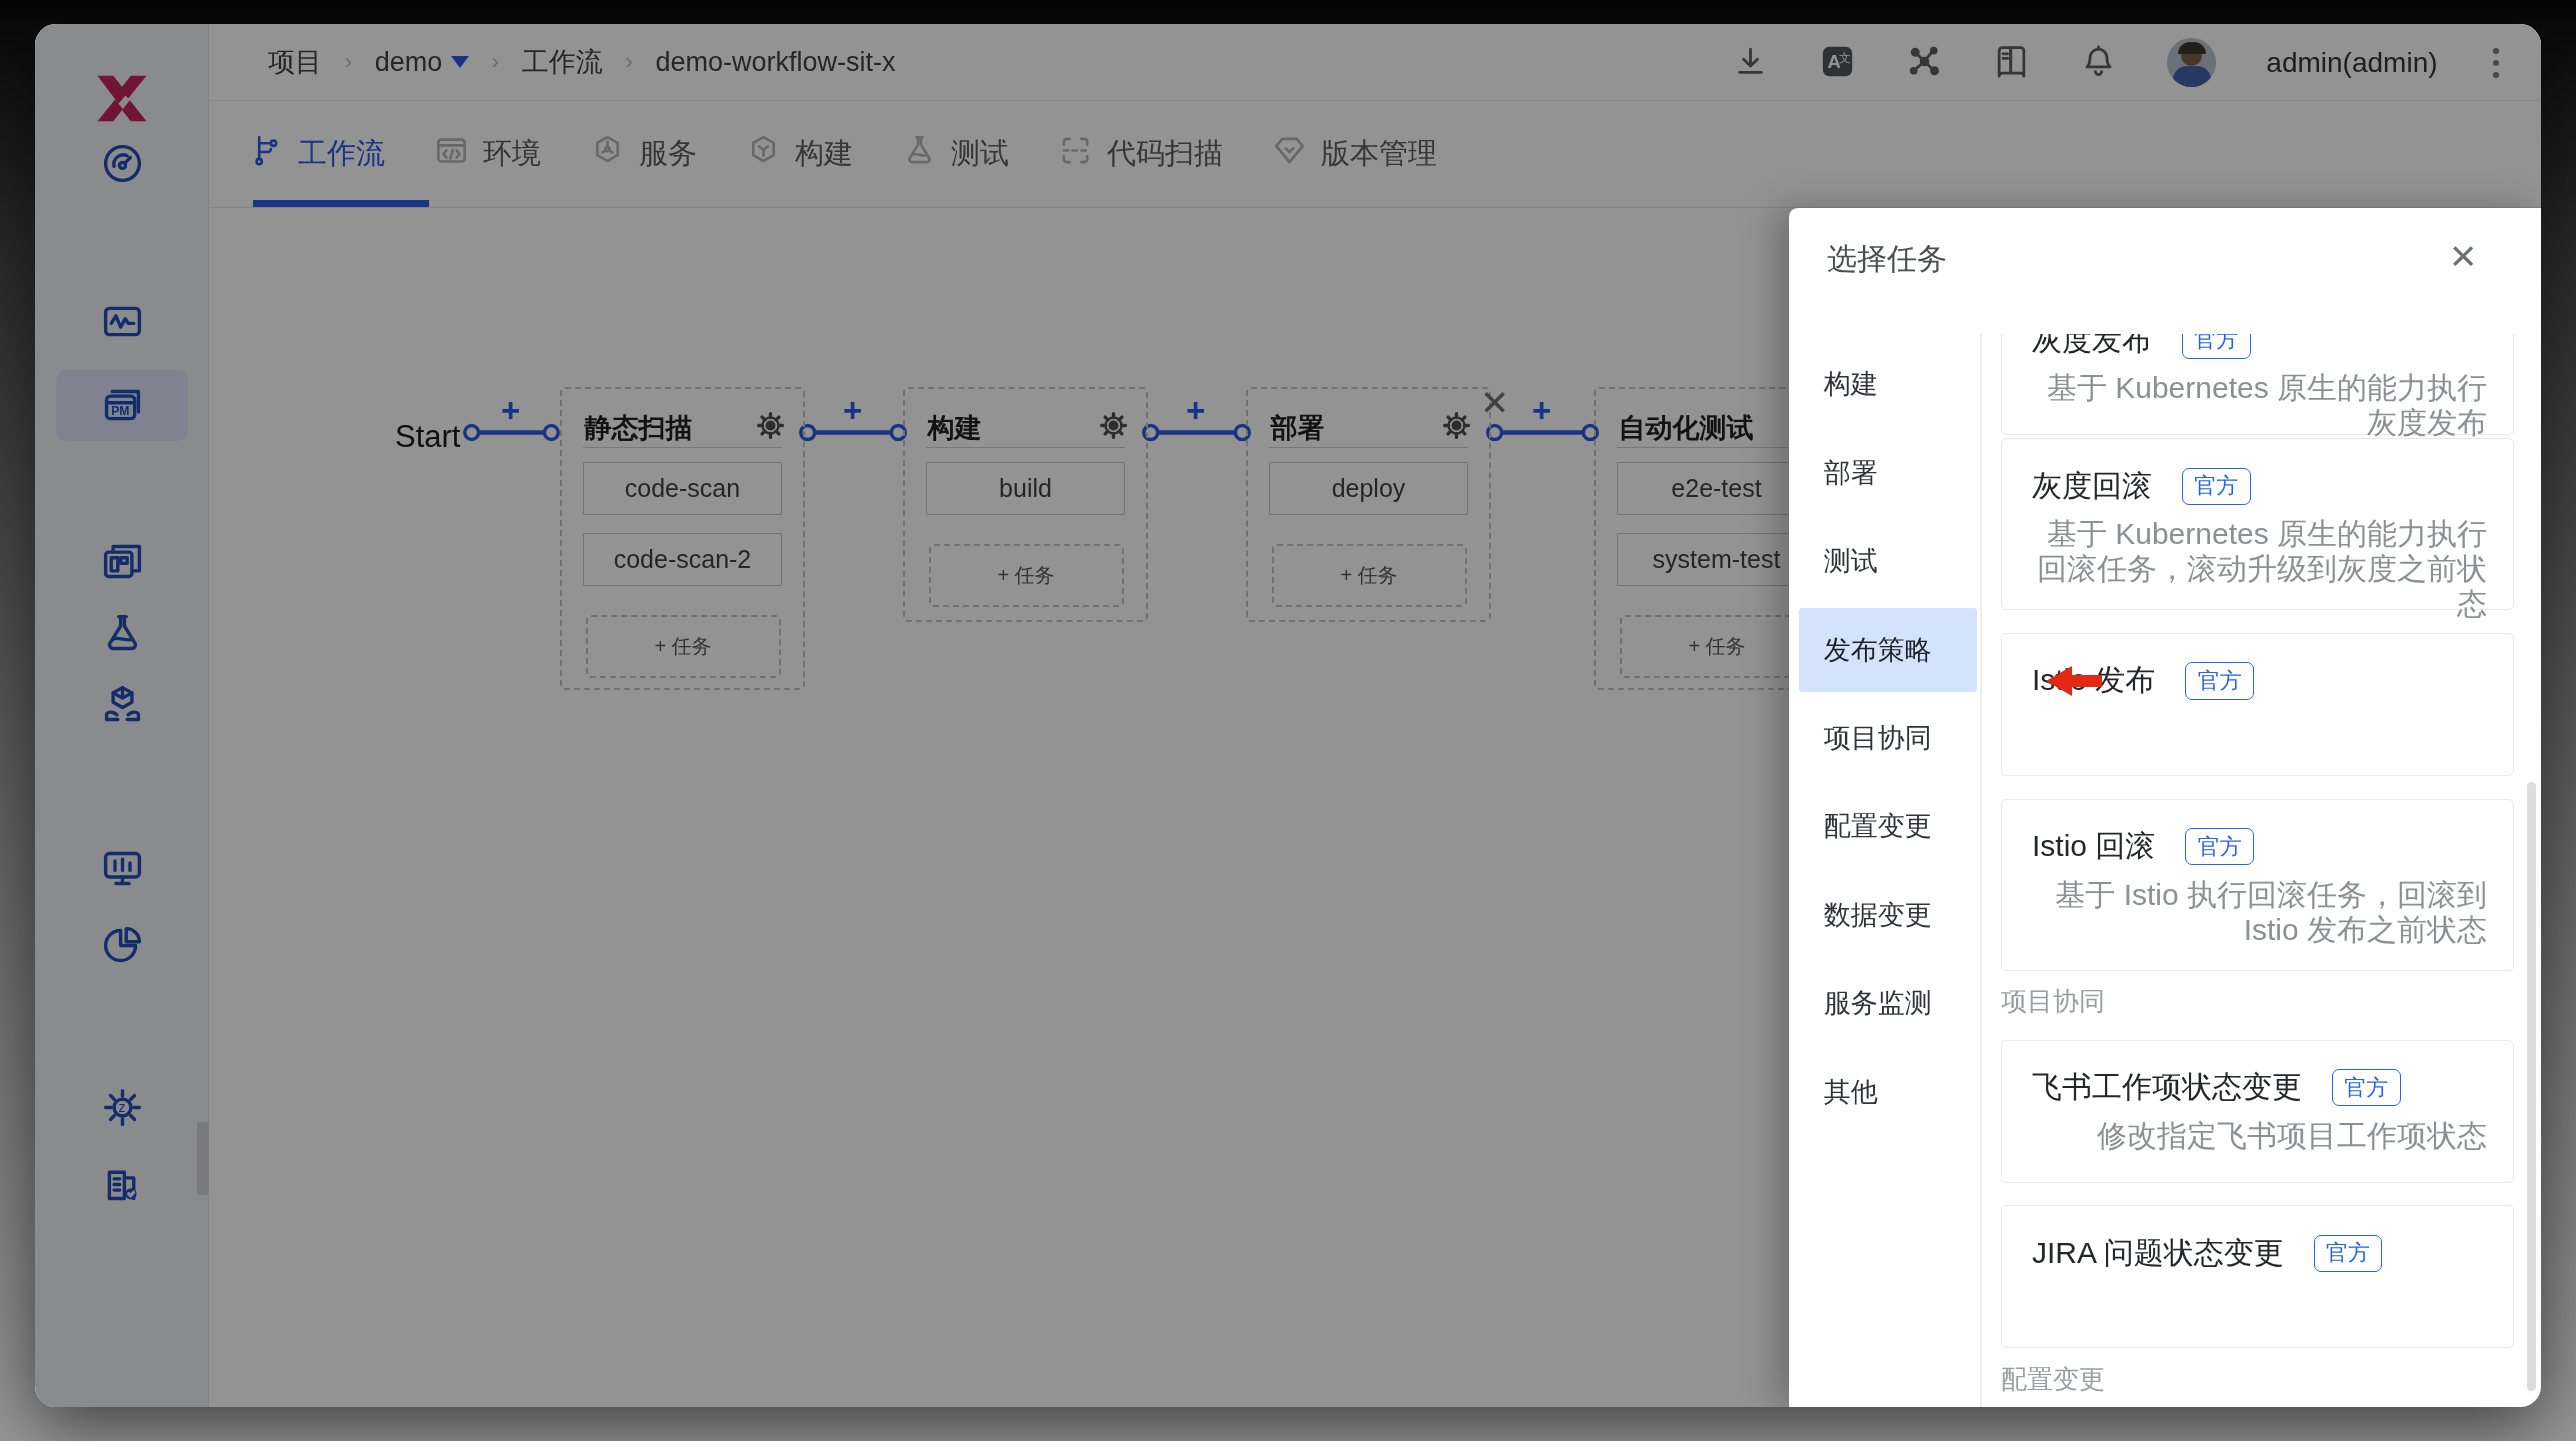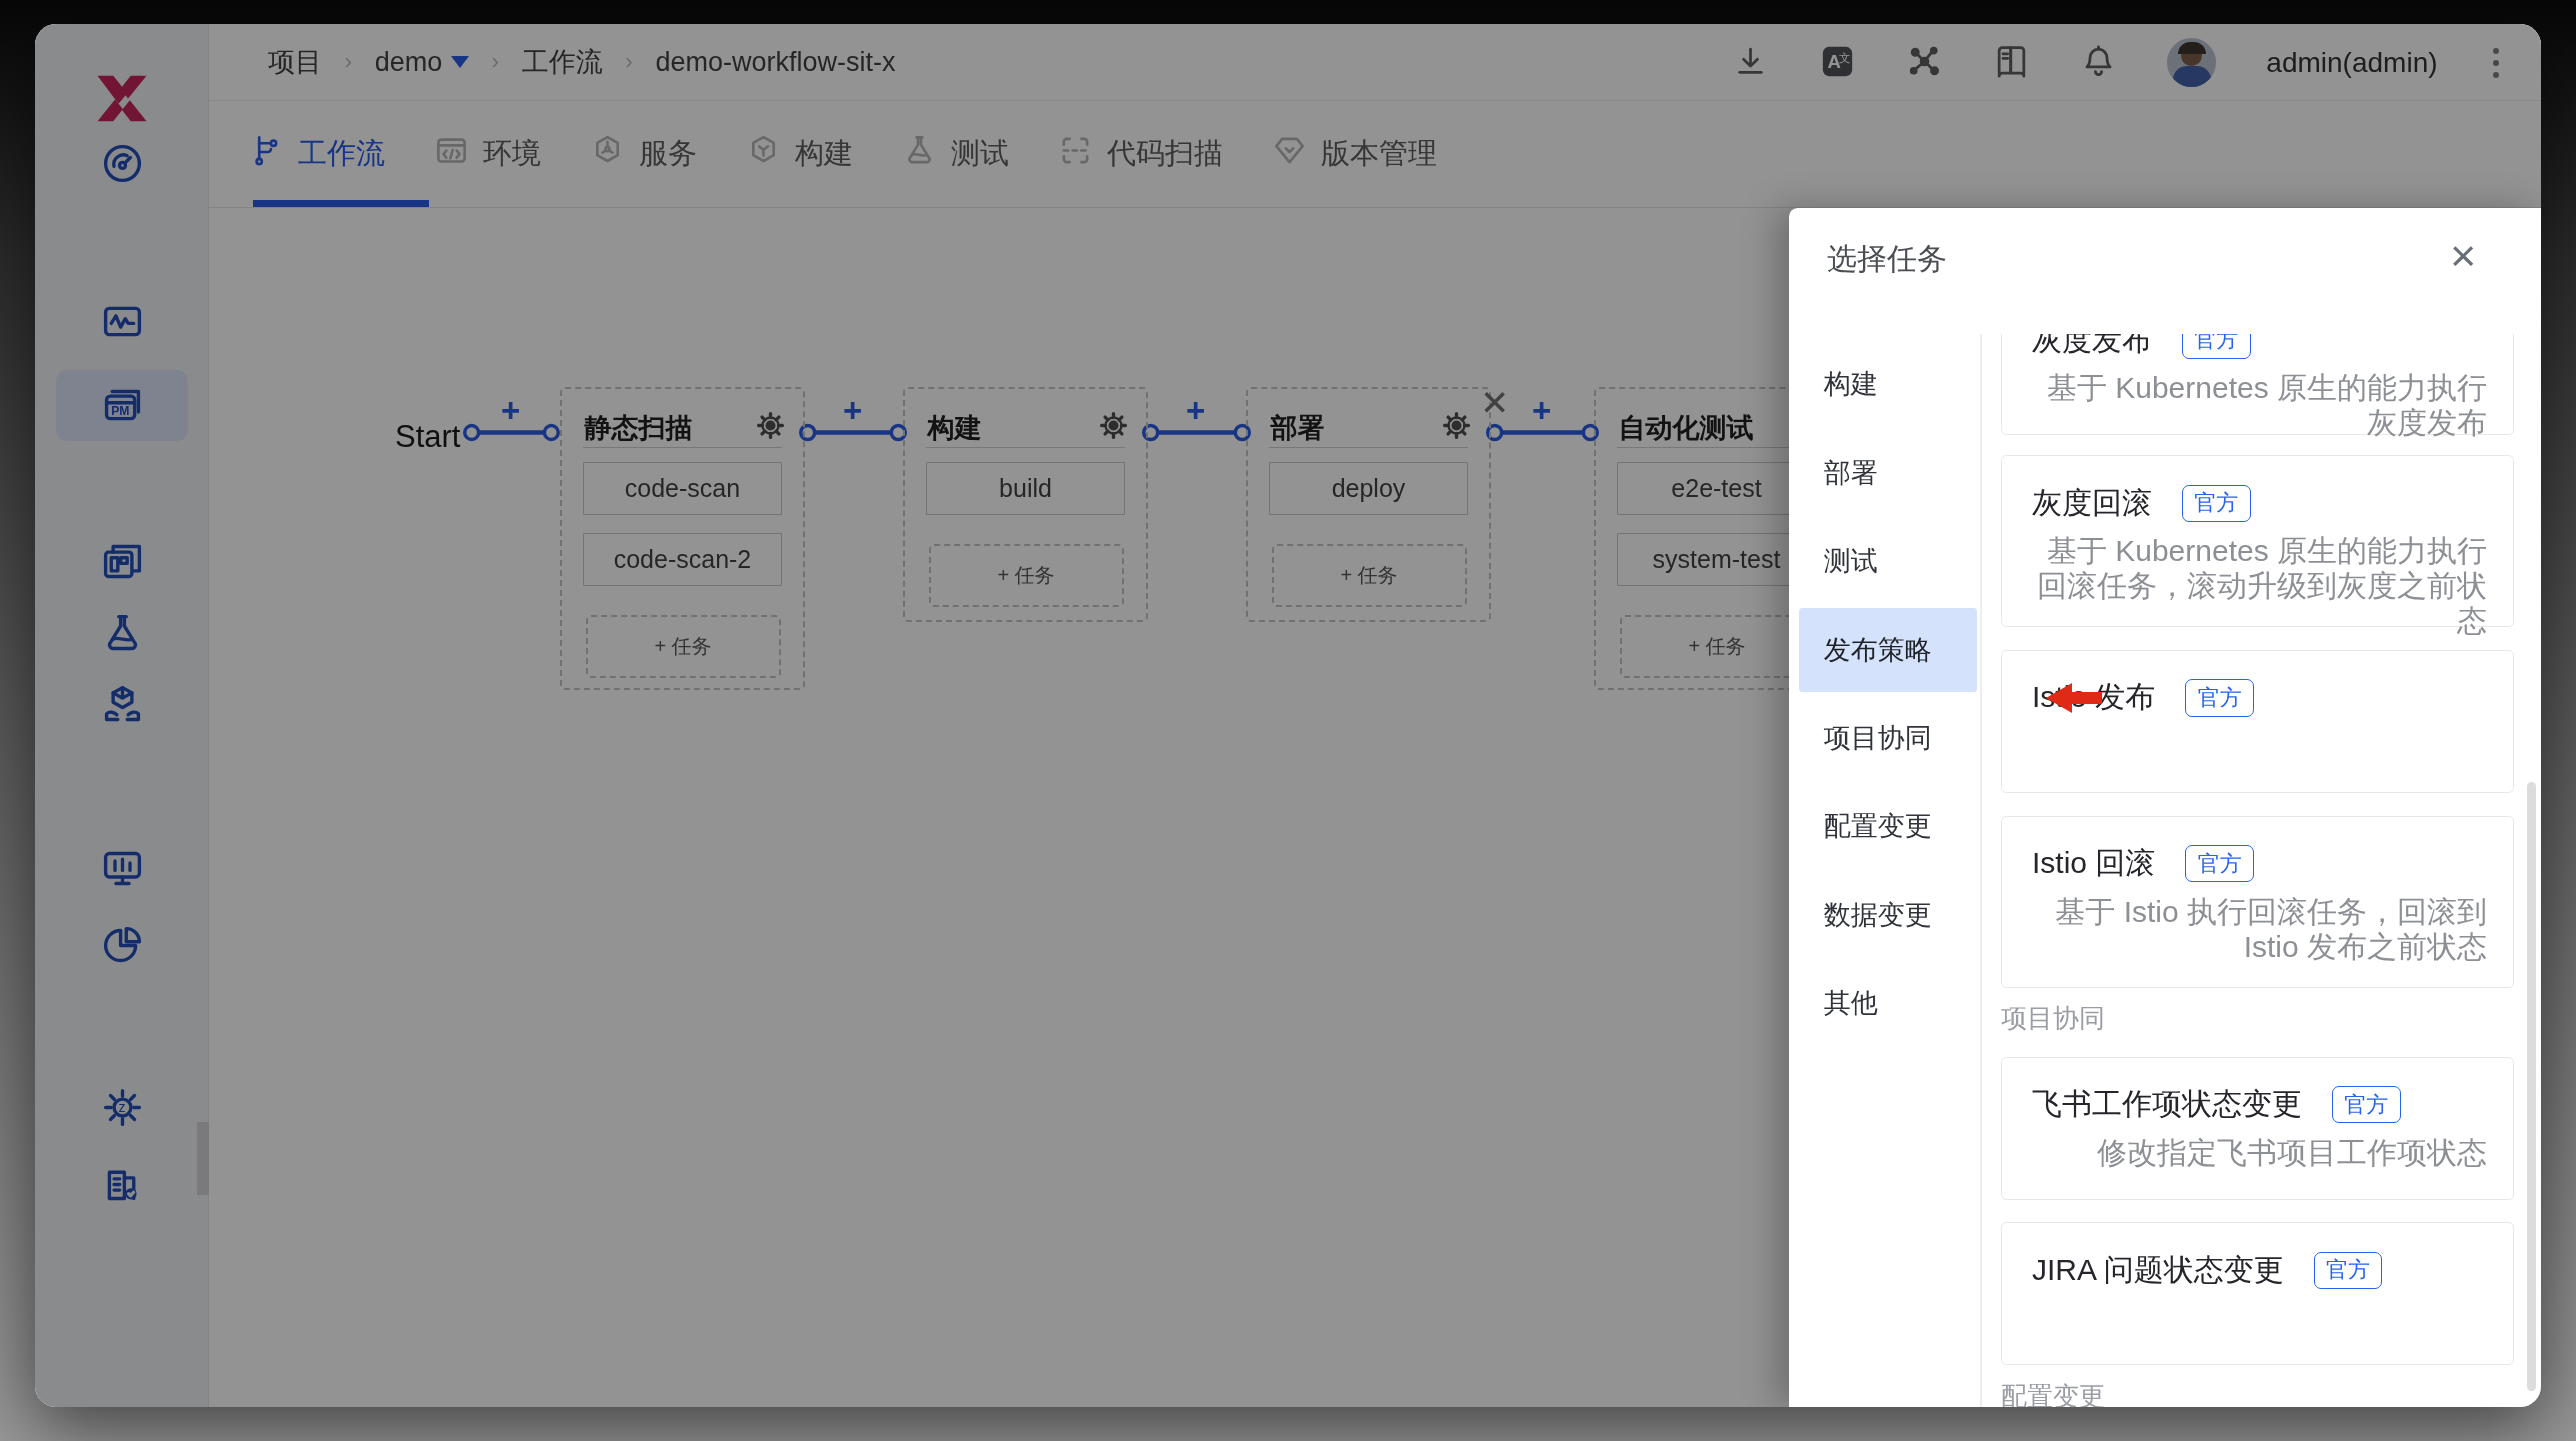--- a/index.html
+++ b/index.html
@@ -453,33 +453,36 @@
         <div class="cat-item">
           <span>项目协同</span>
         </div>
         <div class="cat-item">
           <span>配置变更</span>
         </div>
         <div class="cat-item">
           <span>数据变更</span>
         </div>
         <div class="cat-item">
+          <span>服务监测</span>
+        </div>
+        <div class="cat-item">
           <span>其他</span>
         </div>
       </div>
     <div id="cat-divider"></div>
     <div id="drawer-scroll">
         <div class="task-pick-card" style="height: 143px; margin-top: -42px;">
           <div class="tp-title-row">
             <span class="tp-title">灰度发布</span>
             <span class="badge">官方</span>
           </div>
           <div class="tp-desc">基于 Kubernetes 原生的能力执行灰度发布</div>
         </div>
-        <div class="task-pick-card" style="height: 172px; margin-top: 20px;">
+        <div class="task-pick-card" style="height: 172px; margin-top: 3px;">
           <div class="tp-title-row">
             <span class="tp-title">灰度回滚</span>
             <span class="badge">官方</span>
           </div>
           <div class="tp-desc">基于 Kubernetes 原生的能力执行回滚任务，滚动升级到灰度之前状态</div>
         </div>
         <div class="task-pick-card" style="height: 143px; margin-top: 22.6px;">
           <div class="tp-title-row">
             <span class="tp-title">Istio 发布</span>
             <span class="badge">官方</span>

